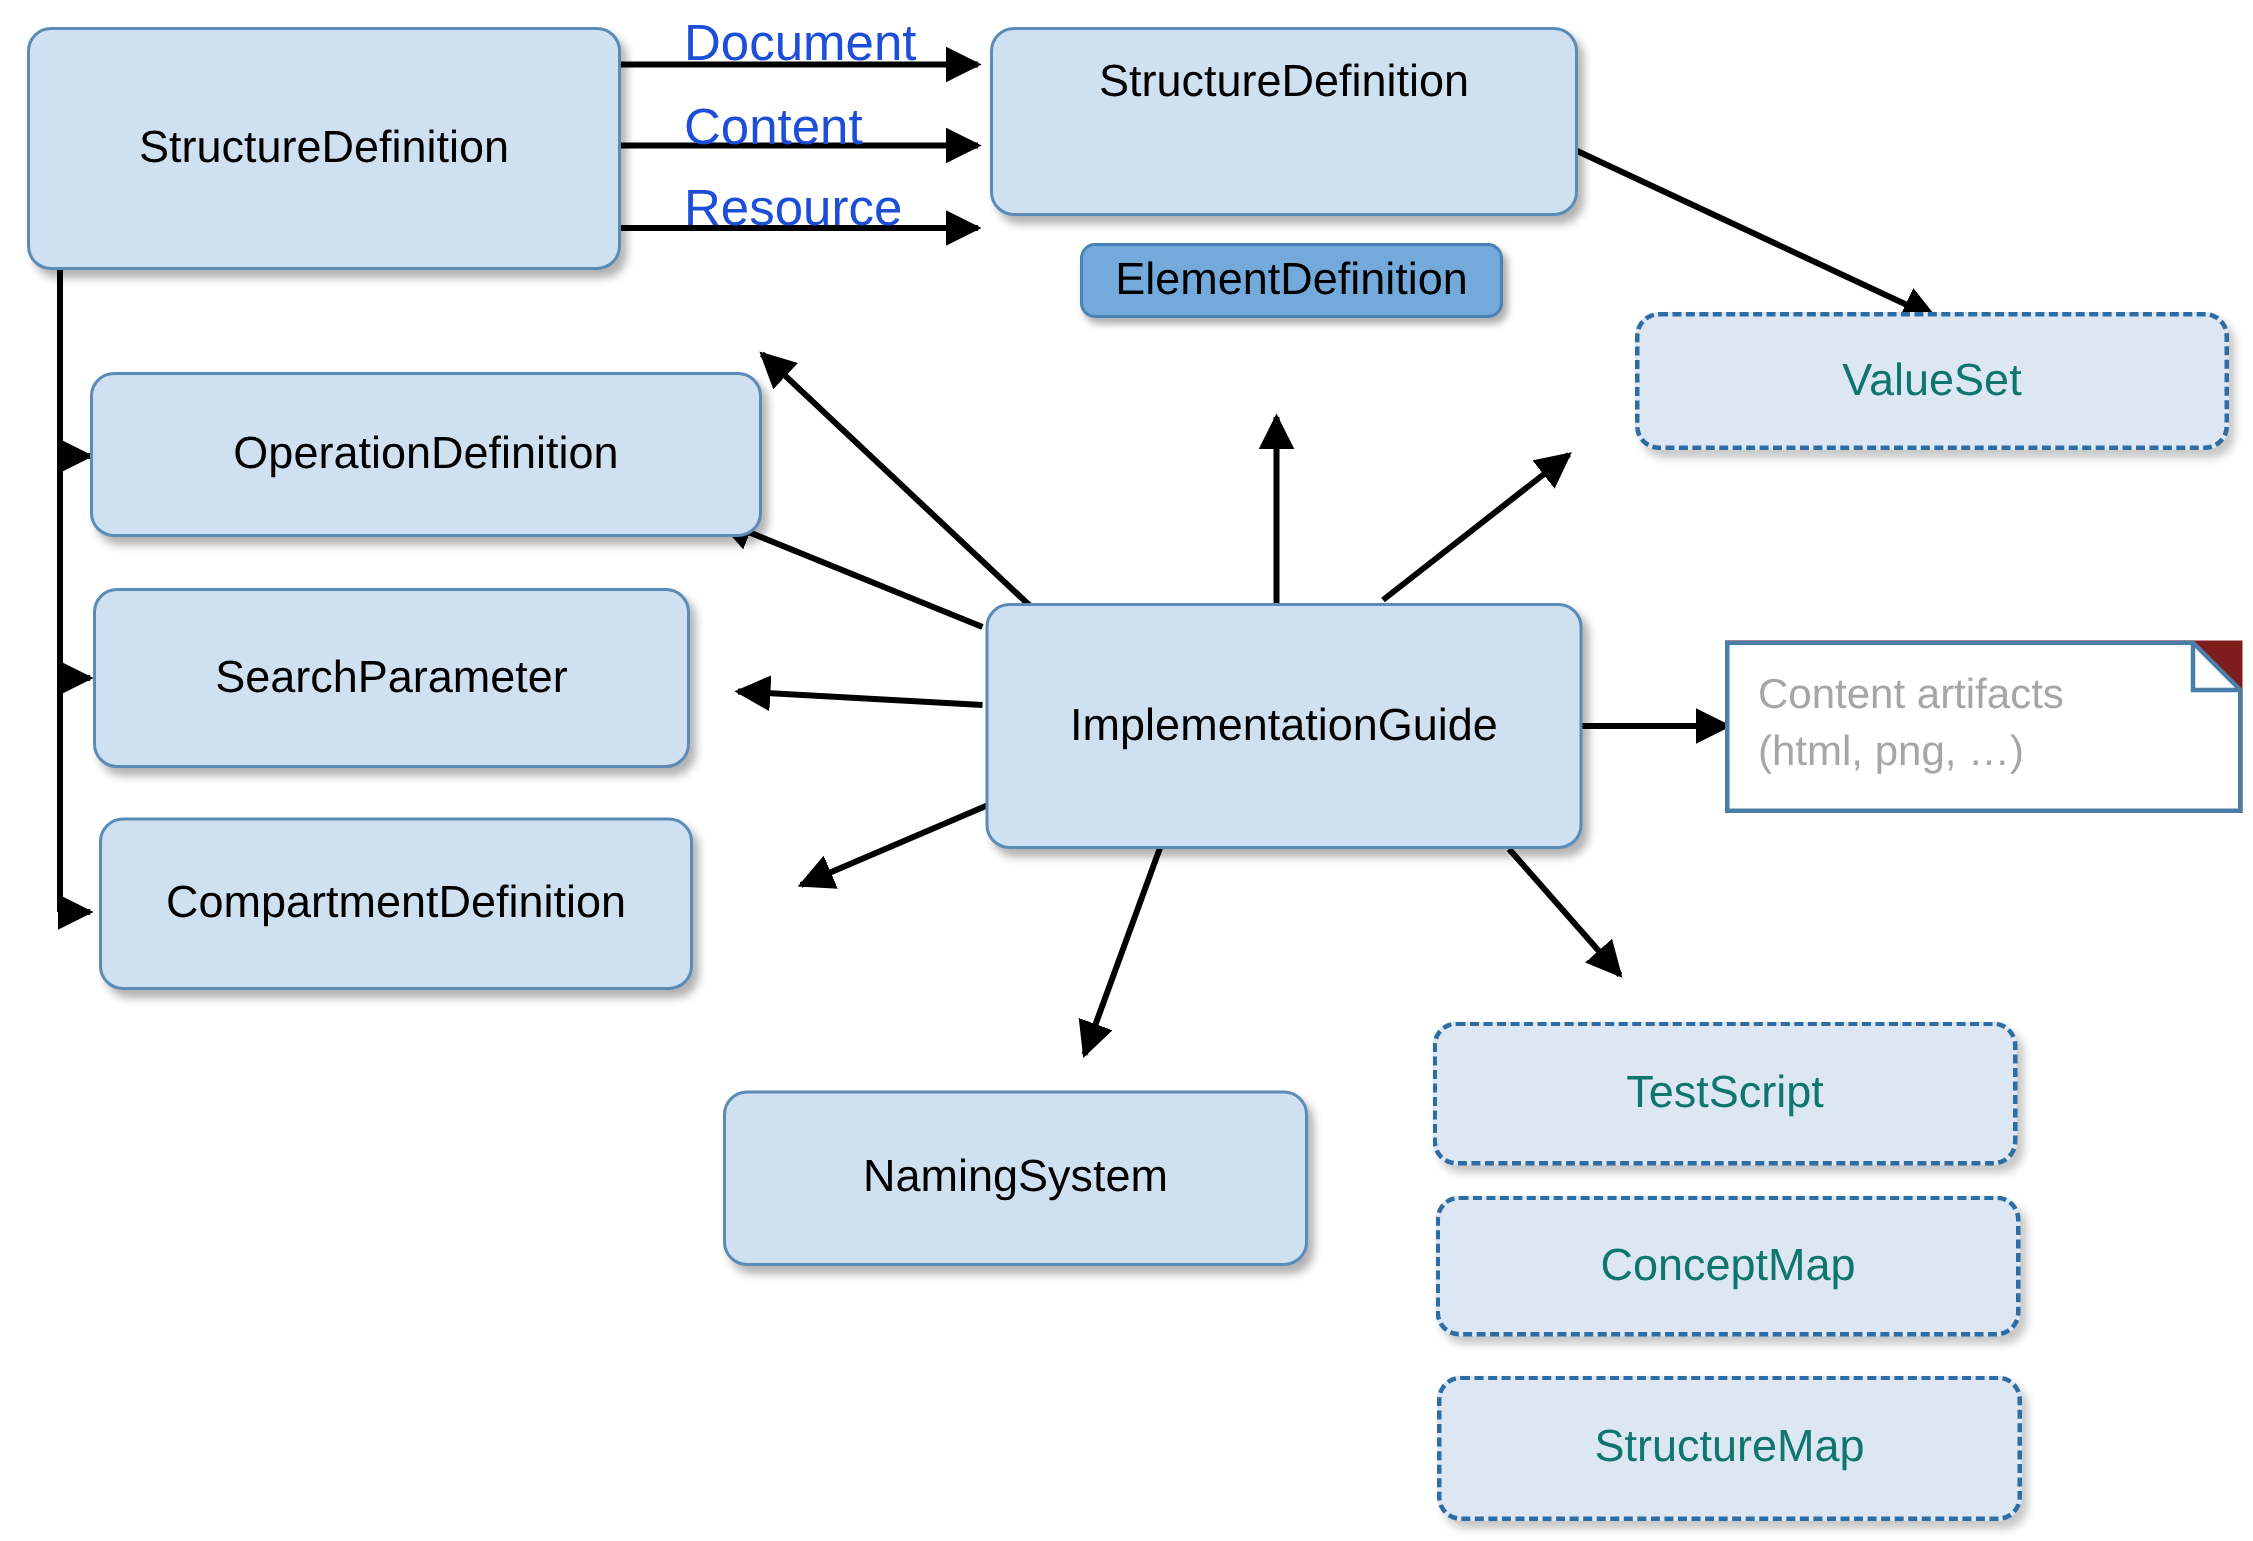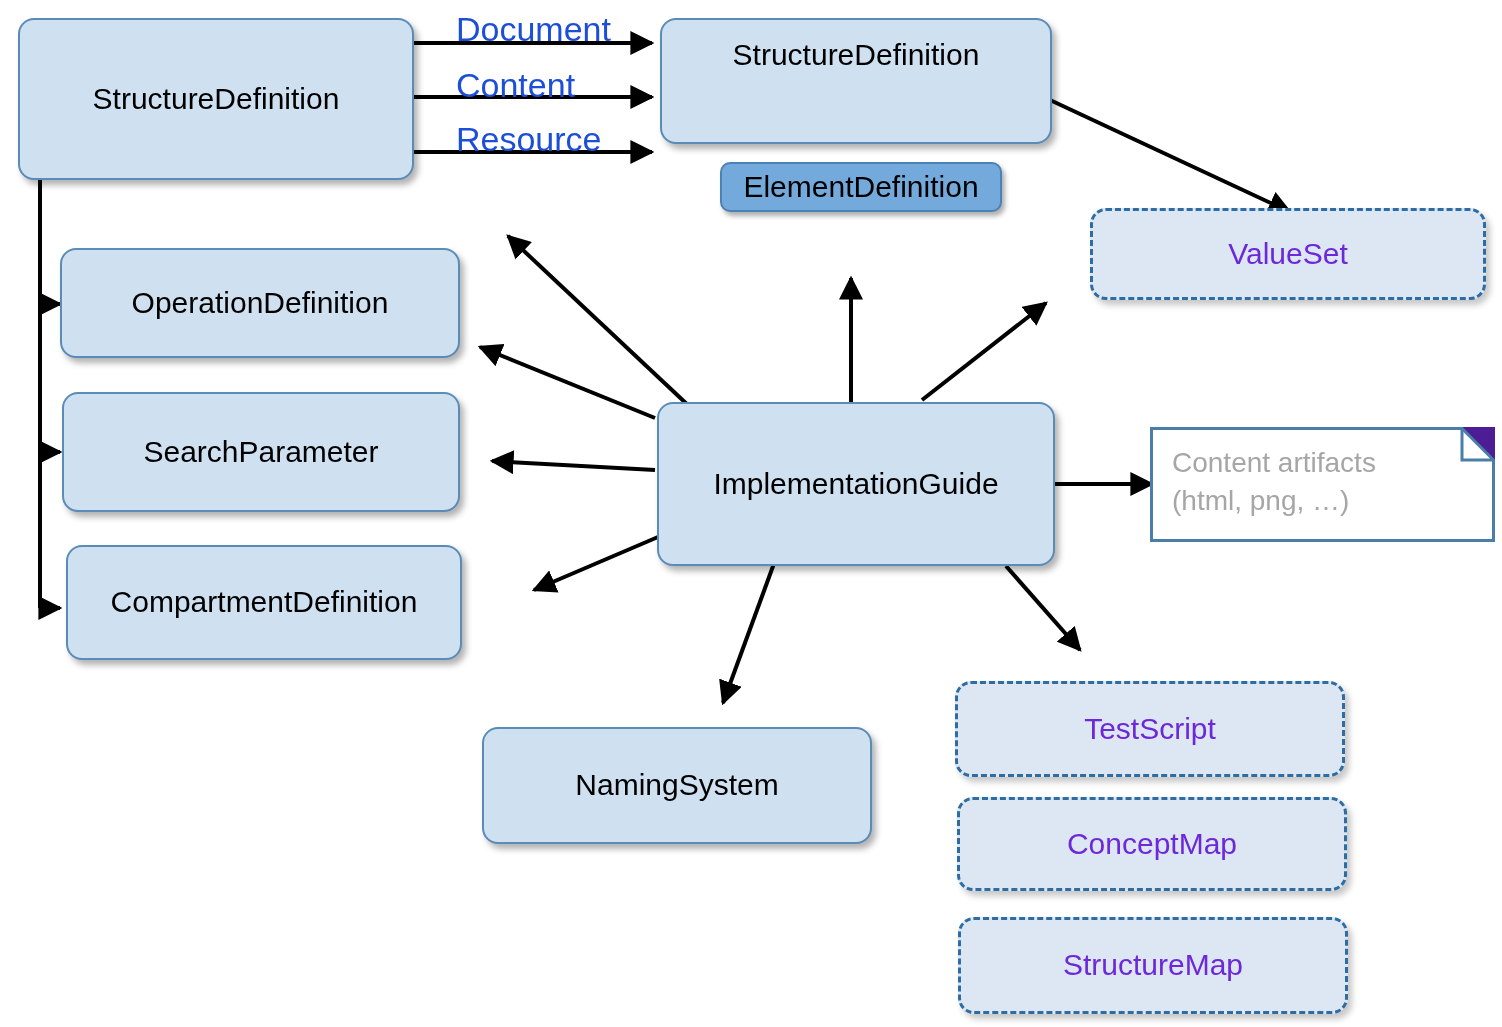--- a/index.html
+++ b/index.html
@@ -47,26 +47,26 @@
     border: 2px solid #4a82b5;
     border-radius: 10px;
     color: #000000;
     box-shadow: 3px 4px 5px rgba(0,0,0,0.32);
   }
   
   .box-dashed {
     background: #dce7f3;
     border: 3px dashed #2e6ca4;
     border-radius: 16px;
-    color: #6d28d9;
+    color: #0f766e;
     box-shadow: 4px 5px 6px rgba(0,0,0,0.22);
   }
   
   .box-note {
-    background: #4c1d95;
+    background: #7f1d1d;
     color: #a6a6a6;
     border: none;
   }
   .note-frame {
     position: absolute;
     left: 0; top: 0;
     width: 100%; height: 100%;
     pointer-events: none;
   }
   .note-text {
@@ -145,21 +145,21 @@
 
     <div class="node box-nested t-big" style="left:58px; top:104px; width:282px; height:50px; position:absolute;margin-top:38px;">
       <span>ElementDefinition</span>
     </div>
   </div>
 
   <div class="node box-dashed t-big" style="left:1090px; top:208px; width:396px; height:92px;">
     <span>ValueSet</span>
   </div>
 
-  <div class="node box-solid t-big" style="left:60px; top:248px; width:400px; height:110px;">
+  <div class="node box-solid t-big" style="left:60px; top:248px; width:448px; height:110px;">
     <span>OperationDefinition</span>
   </div>
 
   <div class="node box-solid t-big" style="left:62px; top:392px; width:398px; height:120px;">
     <span>SearchParameter</span>
   </div>
 
   <div class="node box-solid t-big" style="left:66px; top:545px; width:396px; height:115px;">
     <span>CompartmentDefinition</span>
   </div>

